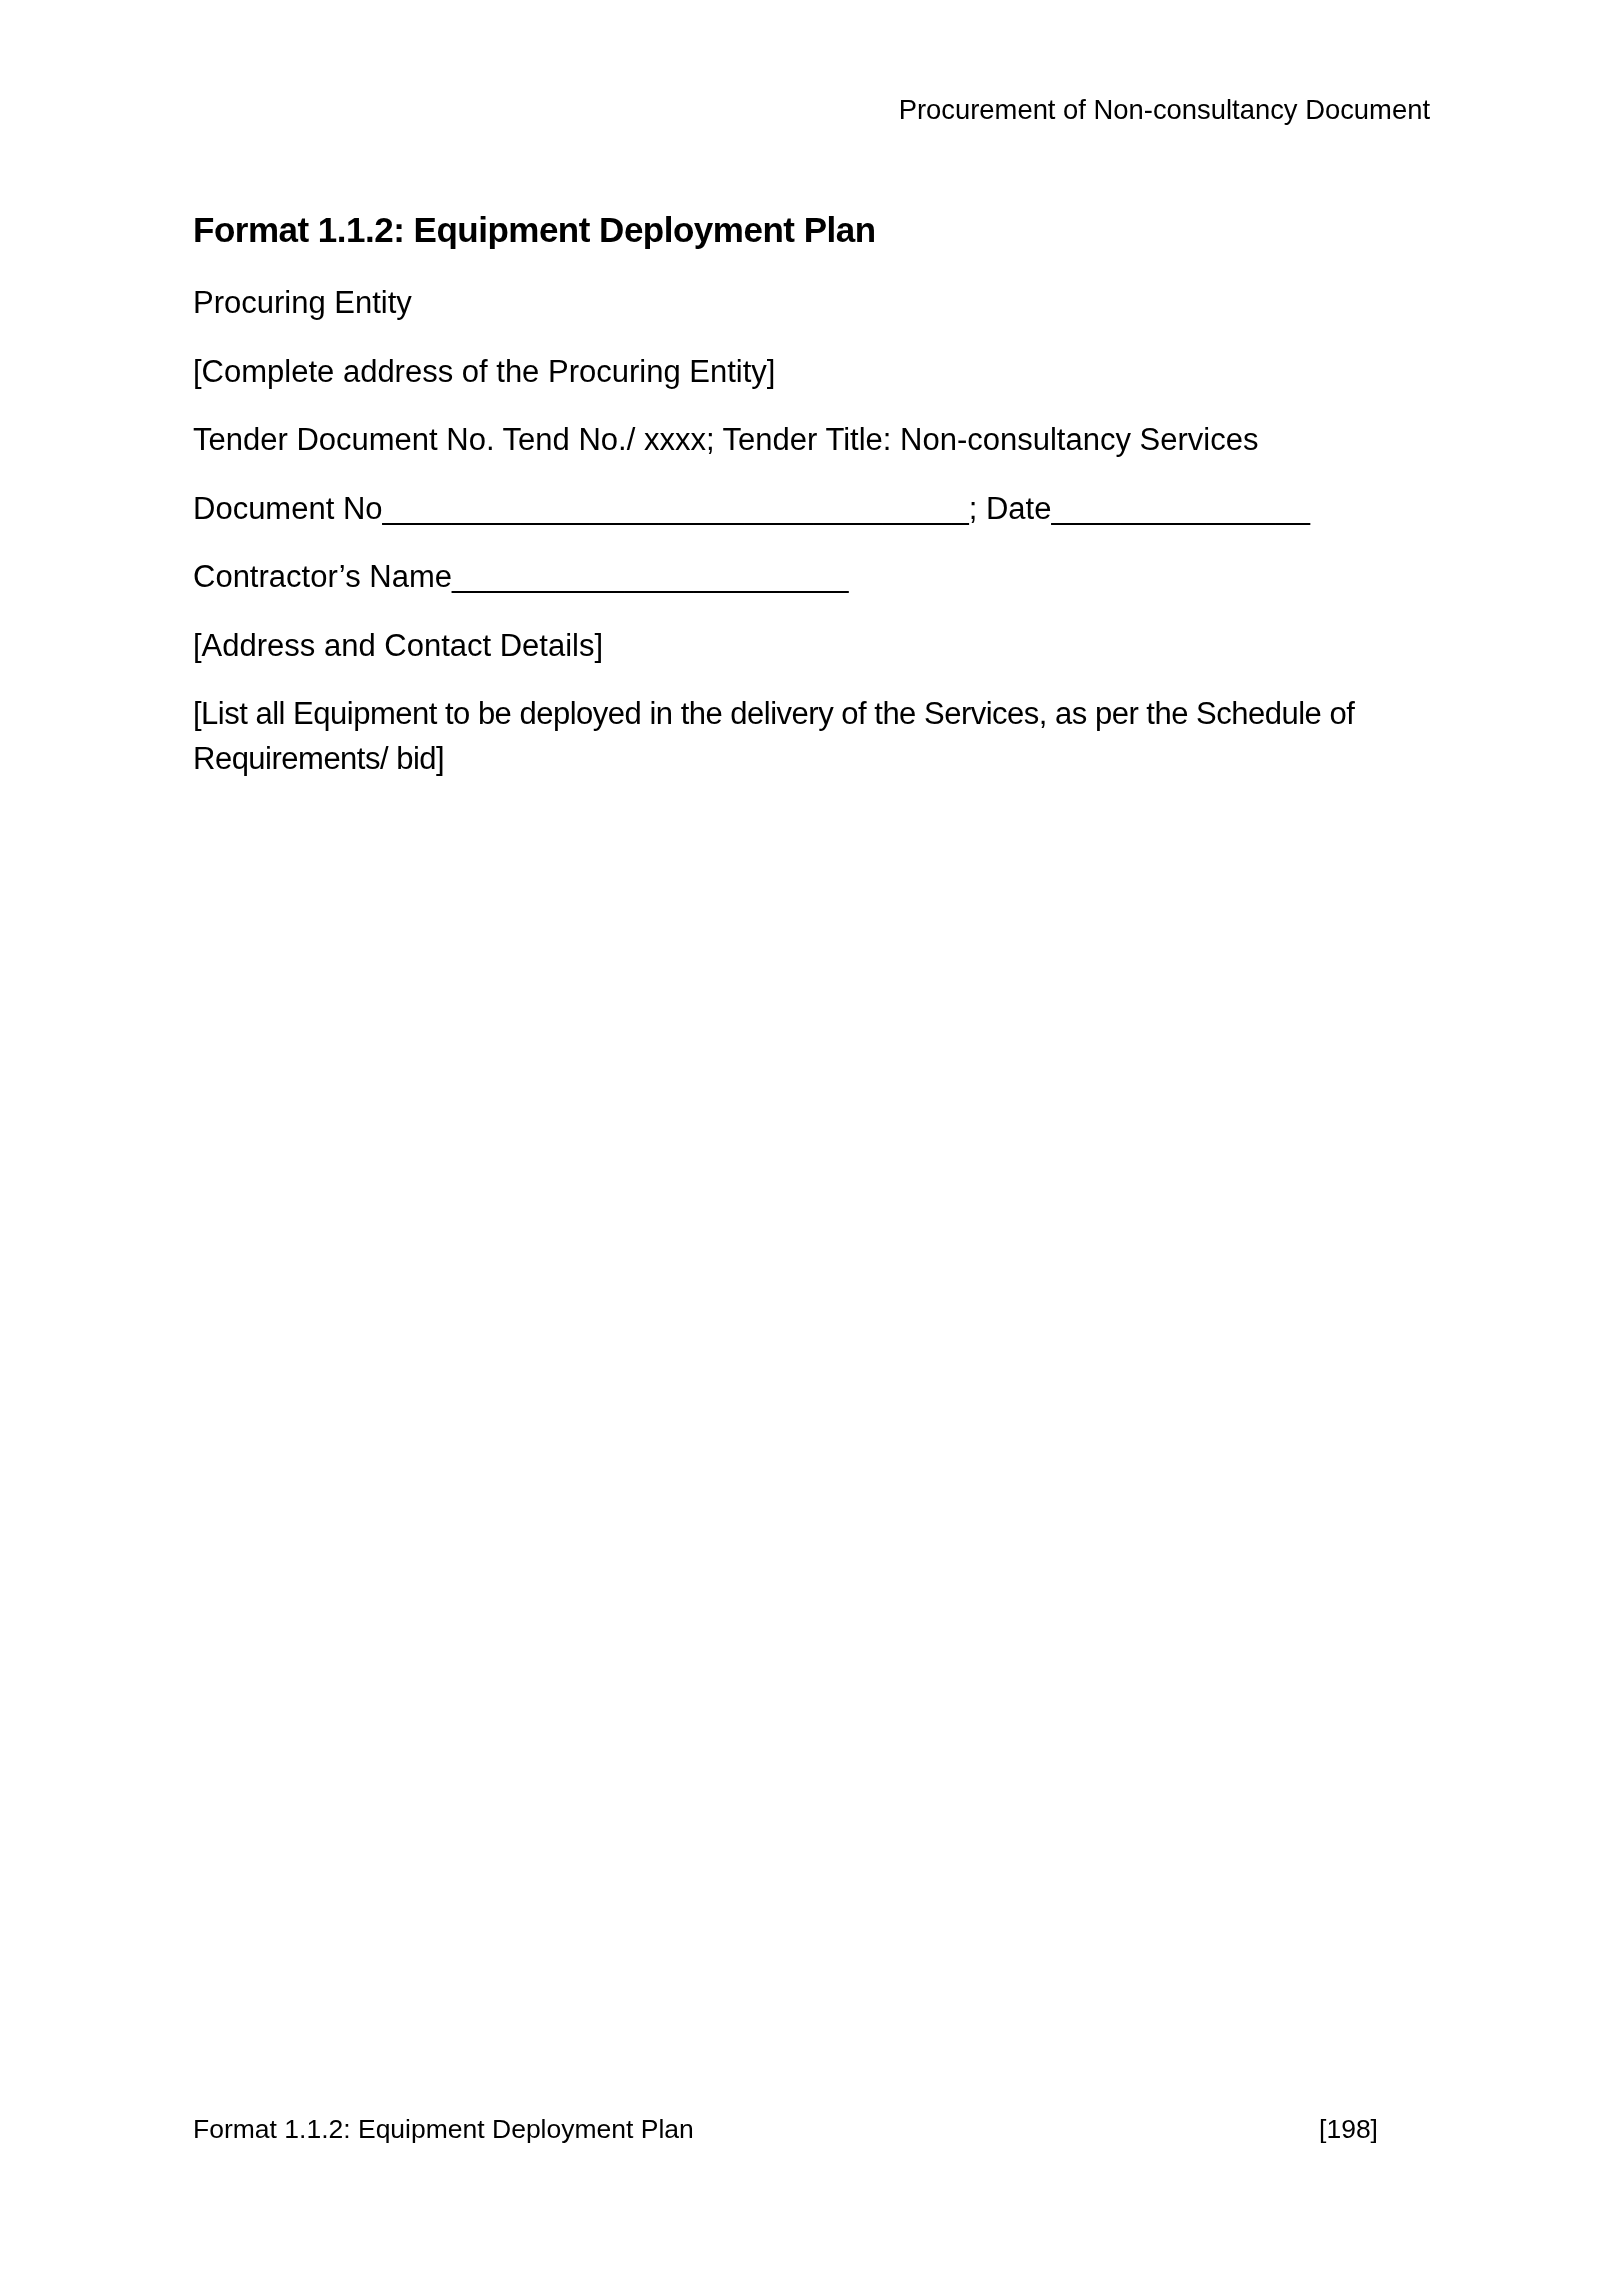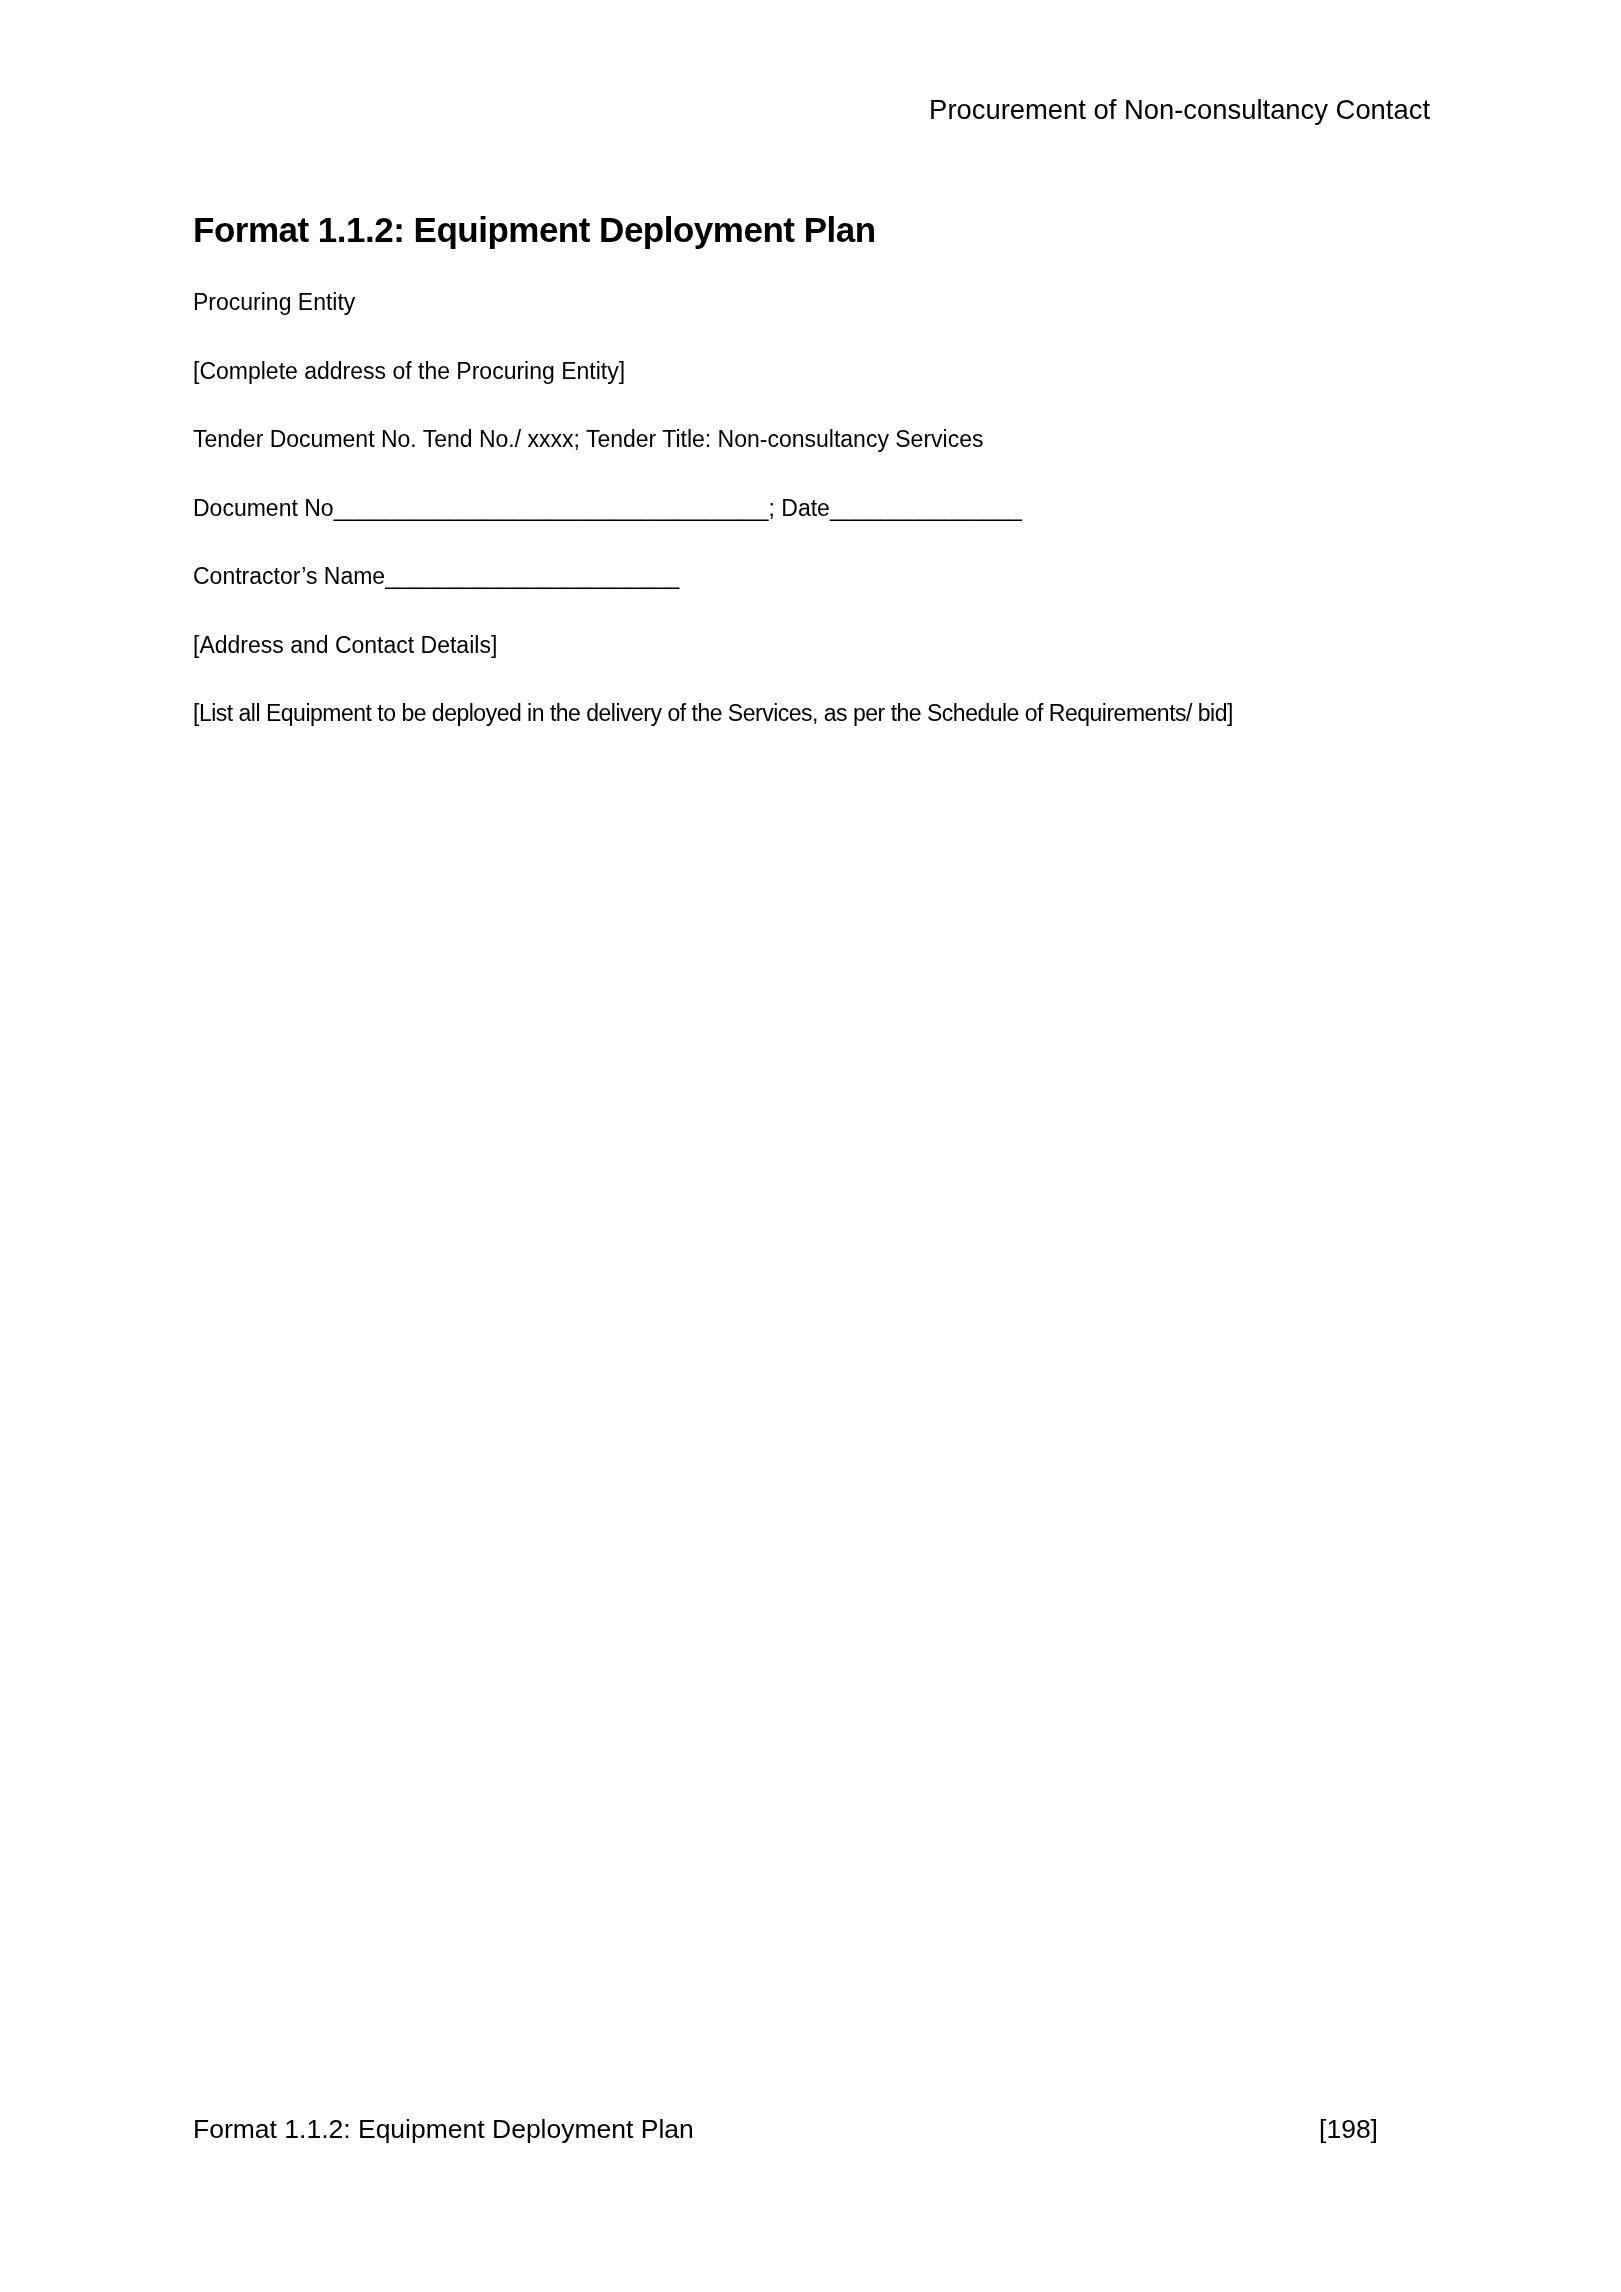--- a/index.html
+++ b/index.html
@@ -33,21 +33,21 @@
     width: 1237px;
   }
   .doc-title {
     font-size: 35px;
     line-height: 42px;
     font-weight: bold;
     letter-spacing: -0.5px;
     margin: 0 0 29px 0;
   }
   .para {
-    font-size: 23px;
+    font-size: 31px;
     line-height: 45px;
     margin: 0 0 23.5px 0;
   }
   .note {
     letter-spacing: -0.5px;
   }
   .blank {
     white-space: nowrap;
     text-align: right;
   }
@@ -64,21 +64,21 @@
   }
   .page-number {
     margin-right: 52px;
   }
 </style>
 </head>
 <body>
 
 <div class="page">
 
-  <div class="running-header">Procurement of Non-consultancy Contact</div>
+  <div class="running-header">Procurement of Non-consultancy Document</div>
 
   <div class="content">
 
     <h1 class="doc-title">Format 1.1.2: Equipment Deployment Plan</h1>
 
     <p class="para">Procuring Entity</p>
 
 
     <p class="para">[Complete address of the Procuring Entity]</p>
 

